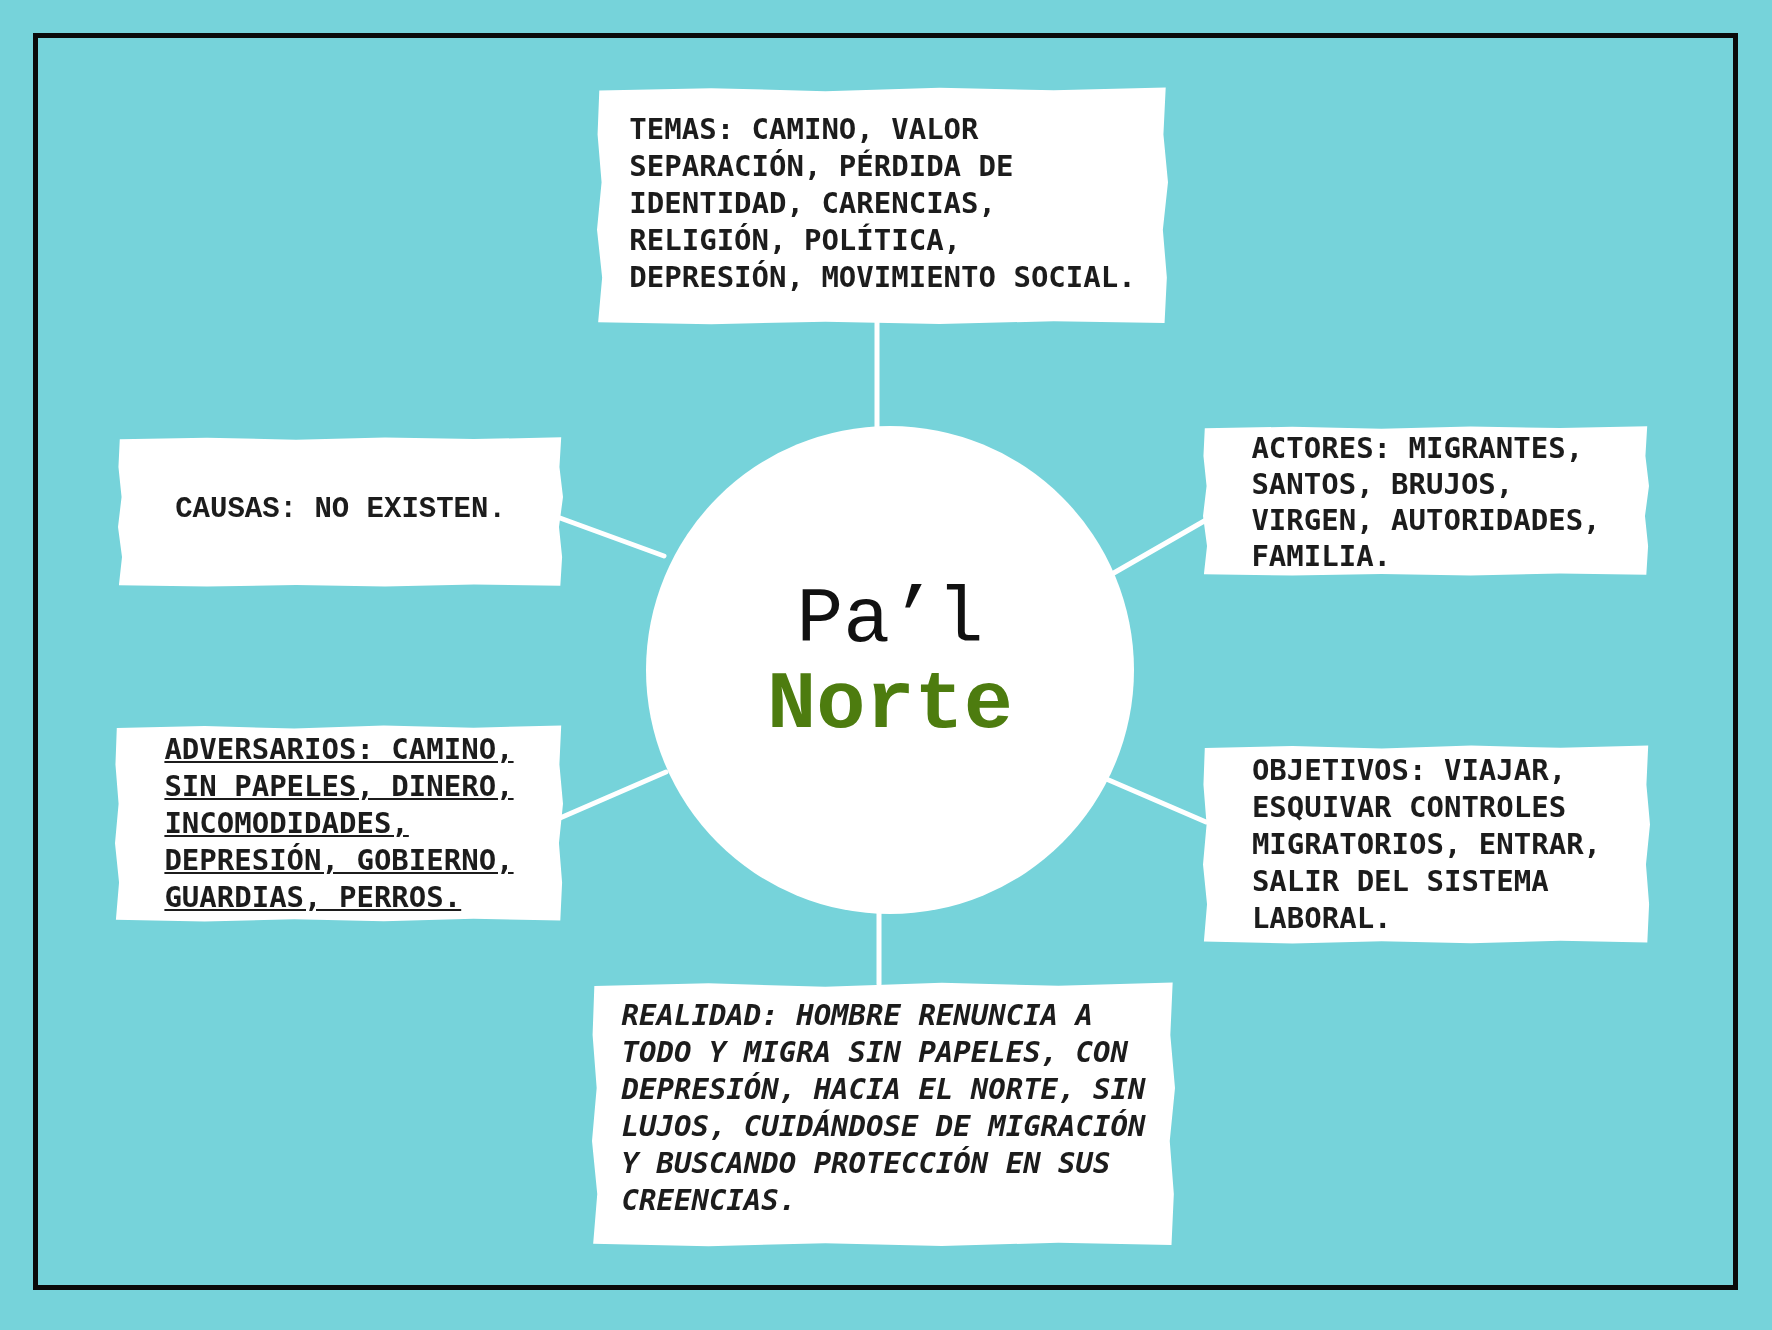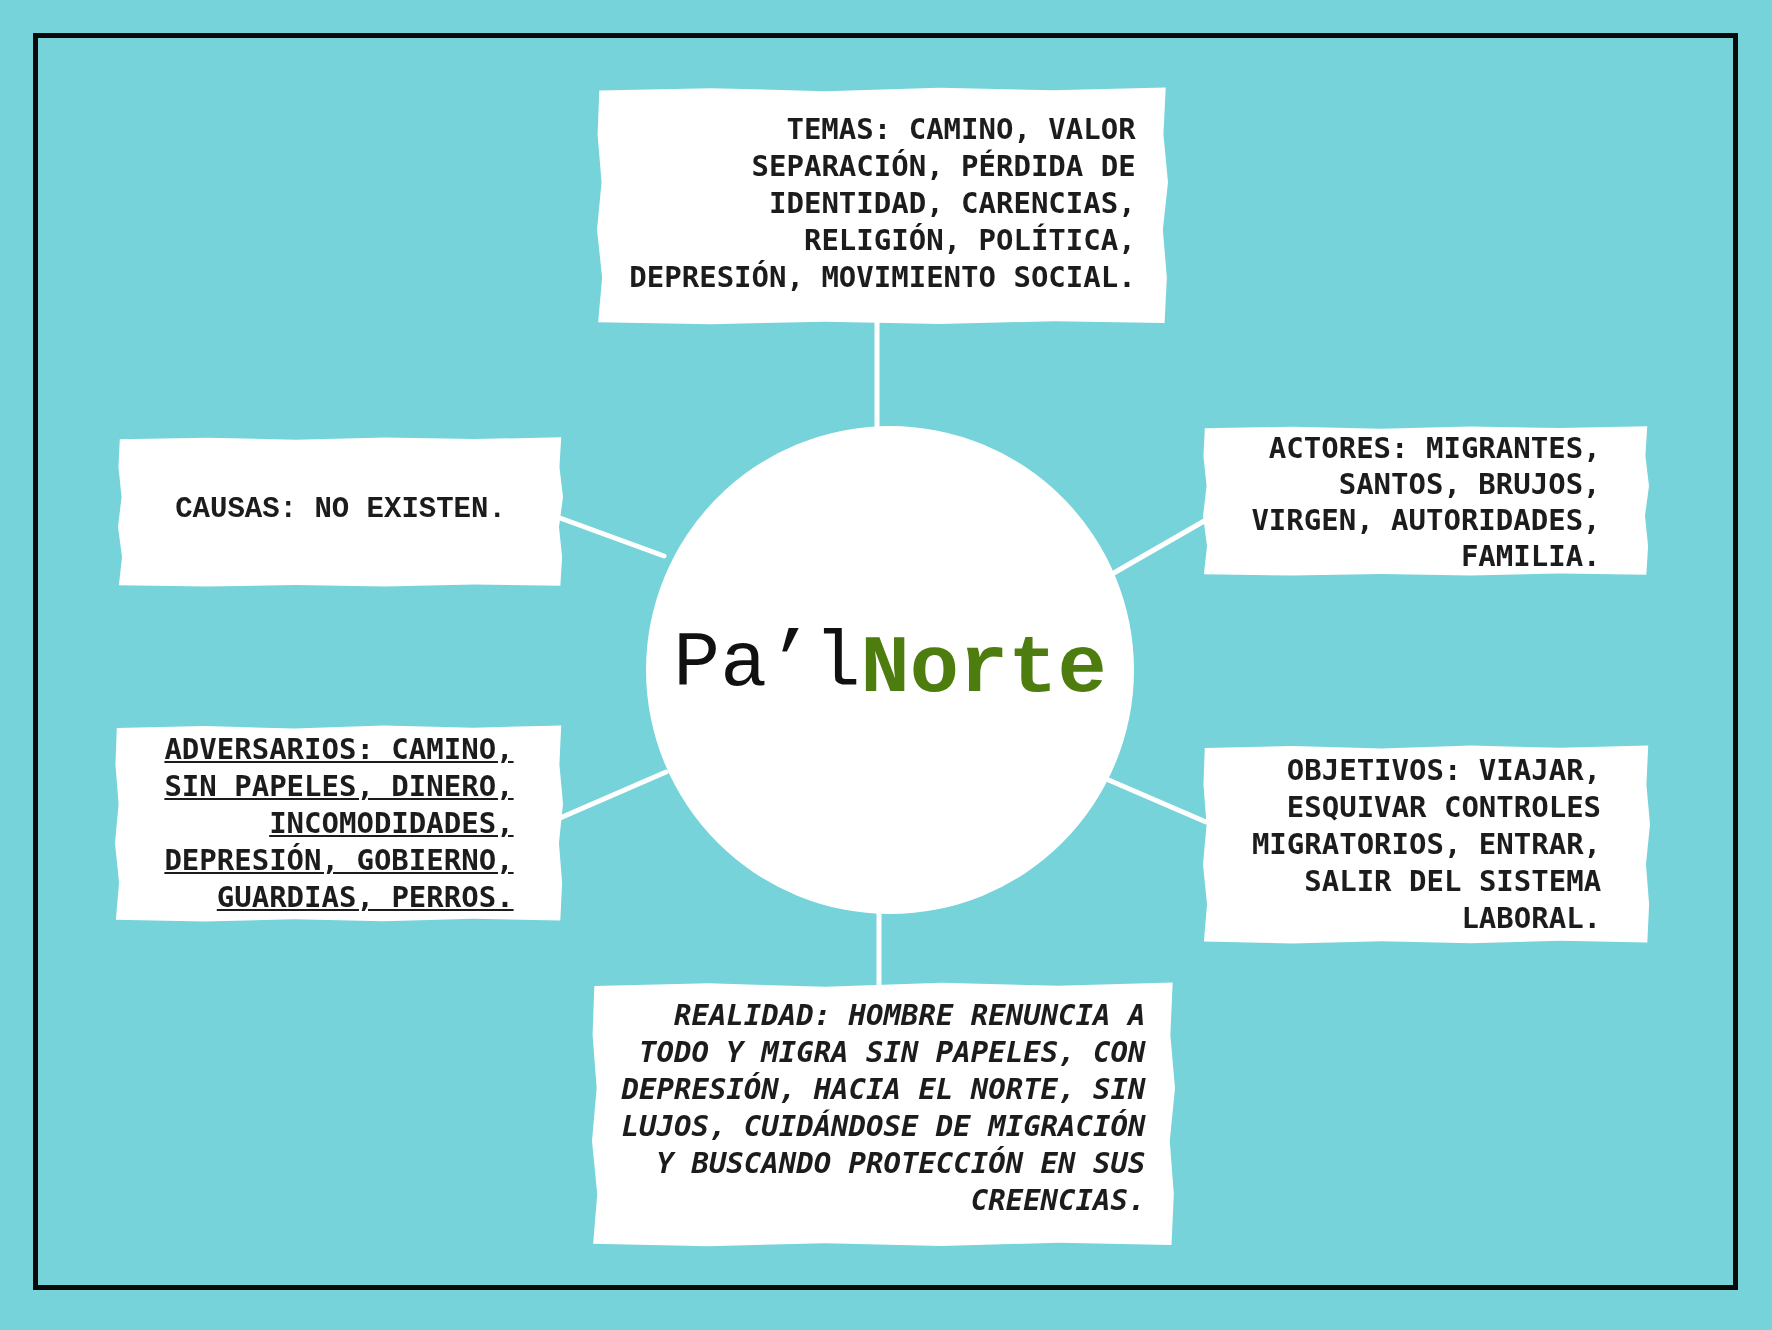--- a/index.html
+++ b/index.html
@@ -8,33 +8,33 @@
     background: #76D3DA;
     font-family: "DejaVu Sans Mono", "Liberation Mono", monospace;
   }
   .frame {
     position: absolute; left: 33px; top: 33px; width: 1695px; height: 1247px;
     border: 5px solid #0a0a0a; box-sizing: content-box;
   }
   .connectors { position: absolute; left: 0; top: 0; width: 1772px; height: 1330px; }
   .box {
     position: absolute; background: #ffffff; box-sizing: border-box;
-    display: flex; align-items: center; justify-content: center; text-align: right;
+    display: flex; align-items: center; justify-content: center; text-align: left;
     color: #1c1c1c; font-weight: bold; font-size: 29px; line-height: 37px;
     letter-spacing: 0px; text-transform: uppercase;
     clip-path: polygon(0.4% 1.5%, 20% 0.5%, 40% 1.8%, 60% 0.3%, 80% 1.4%, 99.6% 0.2%,
       99.2% 20%, 100% 40%, 99.1% 60%, 99.8% 80%, 99.4% 99.2%,
       80% 98.4%, 60% 99.6%, 40% 98.6%, 20% 99.7%, 0.2% 98.8%,
       0.9% 80%, 0% 60%, 0.8% 40%, 0.1% 20%);
   }
   .box span { display: block; white-space: pre-line; }
   .center-circle {
     position: absolute; left: 646px; top: 426px; width: 488px; height: 488px;
     border-radius: 50%; background: #ffffff;
-    display: flex; flex-direction: row; align-items: center; justify-content: center;
+    display: flex; flex-direction: column; align-items: center; justify-content: center;
   }
   .title-1 {
     font-family: "Liberation Mono", "DejaVu Sans Mono", monospace;
     font-size: 78px; line-height: 84px; color: #111; margin-top: -12px;
   }
   .title-2 {
     font-family: "Liberation Mono", "DejaVu Sans Mono", monospace;
     font-weight: bold; font-size: 82px; line-height: 88px; color: #4d7c0f;
   }
 </style>

